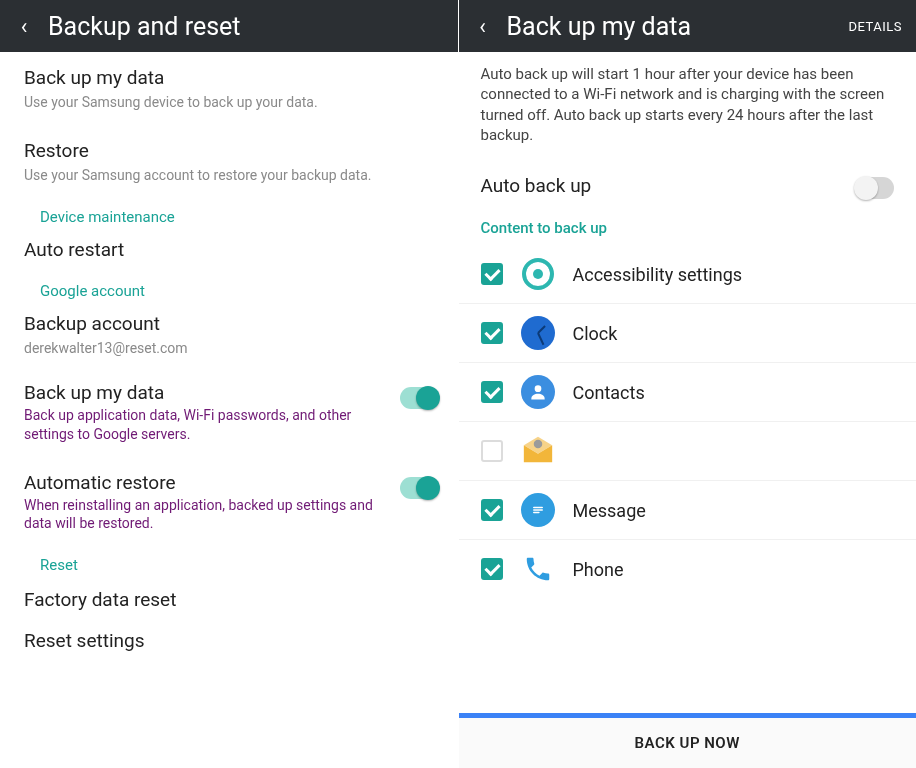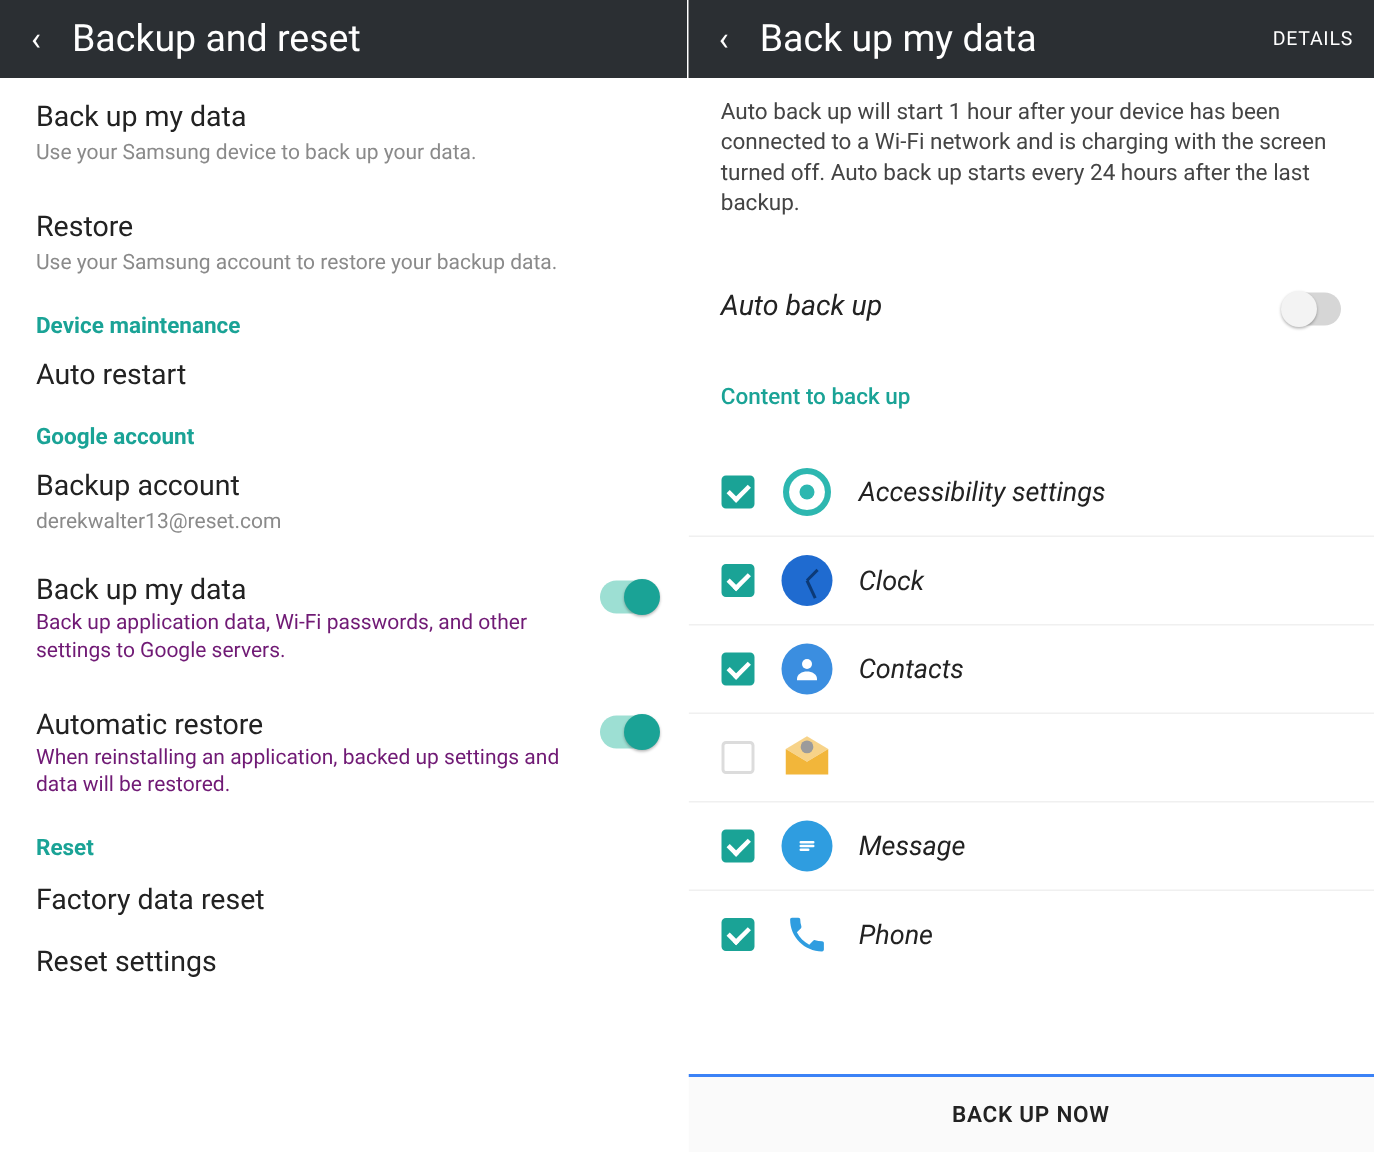--- a/index.html
+++ b/index.html
@@ -60,22 +60,22 @@
   }
   .item .d {
     font-size: 14px;
     color: #8a8a8a;
     margin-top: 2px;
     line-height: 1.3;
   }
   .section-header {
     font-size: 15px;
     color: #1aa396;
-    font-weight: 700;
-    padding: 10px 24px 4px 24px;
+    font-weight: 400;
+    padding: 10px 24px 4px 40px;
   }
   .row-with-switch {
     display: flex;
     align-items: flex-start;
     padding: 14px 20px 14px 24px;
     gap: 8px;
   }
   .row-with-switch .text { flex: 1; }
   .row-with-switch .t { font-size: 19px; color: #222; }
   .row-with-switch .d { font-size: 14px; color: #701a75; margin-top:2px; line-height:1.3; }
@@ -96,21 +96,21 @@
   }
 
   
   .info-text {
     font-size: 15px;
     color: #444;
     padding: 12px 22px 16px 22px;
     line-height: 1.35;
   }
   .autorow {
-    display: flex; align-items: center; padding: 10px 22px 14px 22px; font-style: italic;
+    display: flex; align-items: center; padding: 10px 22px 14px 22px;
   }
   .autorow .t { flex:1; font-size: 19px; color:#222; }
   .section-header-r {
     font-size: 15px; color: #1aa396; font-weight:500; padding: 6px 22px 8px 22px;
   }
   .crow {
     display: flex; align-items: center; gap: 18px;
     padding: 12px 22px 12px 22px;
     border-bottom: 1px solid #f0f0f0;
   }
@@ -124,26 +124,26 @@
     width: 6px; height: 11px; border: solid #fff; border-width: 0 3px 3px 0;
     transform: rotate(45deg);
   }
   .checkbox.unchecked { background: #fff; border-color: #dcdcdc; }
   .checkbox.unchecked::after { display:none; }
   .appicon {
     width: 34px; height: 34px; border-radius: 50%; flex:none;
     display:flex; align-items:center; justify-content:center;
   }
   .crow .ct { flex:1; }
-  .crow .ct .t { font-size: 18px; color:#222;font-style:italic; }
+  .crow .ct .t { font-size: 18px; color:#222; }
   .crow.disabled .ct .t { color:#b6b6b6; }
   .crow .ct .d { font-size:13px; color:#c0c0c0; line-height:1.25; margin-top:2px;}
   .bottom-btn {
     text-align:center; font-size:15px; font-weight:600; letter-spacing:0.5px;
-    padding: 16px 0; border-top:2px solid #3b82f6; background:#fafafa;
+    padding: 16px 0; border-top:5px solid #3b82f6; background:#fafafa;
     color:#222;
   }
   
   .ic-accessibility {
     width:32px;height:32px;border-radius:50%;border:4px solid #2db7b0;
     box-shadow: inset 0 0 0 8px #fff, inset 0 0 0 12px #2db7b0;
     position:relative;
   }
   .ic-accessibility::after{content:"";position:absolute;left:50%;top:50%;width:10px;height:10px;border-radius:50%;background:#2db7b0;transform:translate(-50%,-50%);}
   .ic-clock { background:#1f6bd0; position:relative; }
@@ -215,21 +215,21 @@
 
   </div>
 </div>
 
 <div class="screen">
   <div class="topbar">
     <div class="back">‹</div>
     <div class="title">Back up my data</div>
     <div class="action">DETAILS</div>
   </div>
-  <div class="content" style="display:flex;flex-direction:column;gap:18px;">
+  <div class="content" style="display:flex;flex-direction:column;">
 
     <div class="info-text">Auto back up will start 1 hour after your device has been connected to a Wi-Fi network and is charging with the screen turned off. Auto back up starts every 24 hours after the last backup.</div>
 
     <div class="autorow">
       <div class="t">Auto back up</div>
       <div class="switch-off"></div>
     </div>
 
     <div class="section-header-r">Content to back up</div>
 

